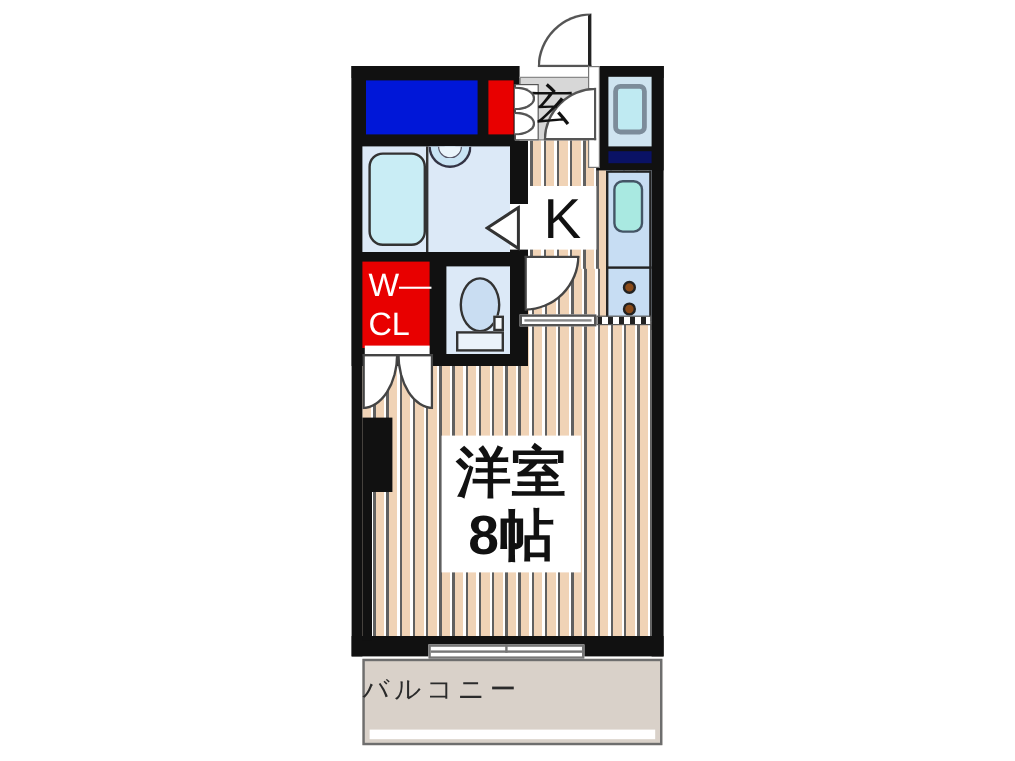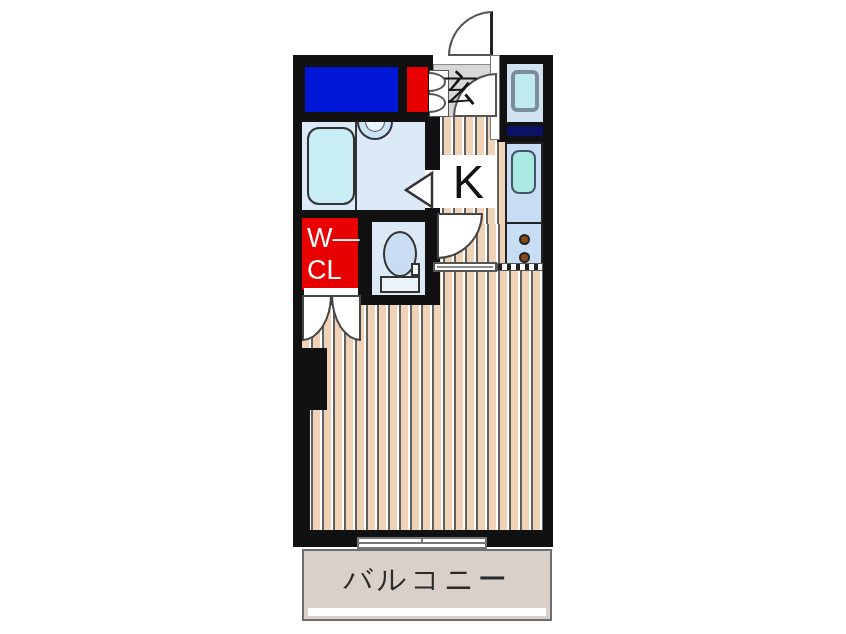--- a/index.html
+++ b/index.html
@@ -93,22 +93,22 @@
   #room-label{left:368px;top:363px;width:116px;height:114px;background:#fff;z-index:5;
               display:flex;flex-direction:column;align-items:center;justify-content:center;
               font-size:46px;font-weight:600;color:#111;line-height:1.15;}
 
   
   #window{left:357px;top:537px;width:130px;height:12px;background:#fff;border:2px solid #777;z-index:5;}
   #window-mid{left:359px;top:542px;width:126px;height:2px;background:#777;z-index:6;}
   #window-tick{left:421px;top:537px;width:2px;height:7px;background:#777;z-index:6;}
   #balcony{left:302px;top:549px;width:250px;height:72px;background:#d9d1c9;border:2px solid #6e6e6e;z-index:2;}
   #balcony-strip{left:308px;top:608px;width:238px;height:8px;background:#fff;z-index:3;}
-  #balcony-label{left:302px;top:560px;width:250px;z-index:4;text-align:center;
-                 font-size:29px;color:#2b2b2b;letter-spacing:4px;}
+  #balcony-label{left:302px;top:560px;width:250px;z-index:4;
+                 font-size:22px;color:#2b2b2b;letter-spacing:4px;}
 </style>
 </head>
 <body>
 
 <div class="canvas">
 
   <div class="abs wood" id="floor-corridor"></div>
   <div class="abs wood" id="floor-room"></div>
 
   <div class="abs wall" id="wall-top"></div>
@@ -163,20 +163,24 @@
   <div class="abs" id="slide-track"></div>
 
   <div class="abs" id="wcl"><span>W―</span><br>
     <span>CL</span>
   </div>
   <div class="abs" id="wcl-gap"></div>
   <div class="abs" id="wcl-fan-left"></div>
   <div class="abs" id="wcl-fan-right"></div>
 
   <div class="abs" id="k-label">K</div>
+  <div class="abs" id="room-label">
+    <span>洋室</span>
+    <span>8帖</span>
+  </div>
 
   <div class="abs" id="window"></div>
   <div class="abs" id="window-mid"></div>
   <div class="abs" id="window-tick"></div>
   <div class="abs" id="balcony"></div>
   <div class="abs" id="balcony-strip"></div>
   <div class="abs" id="balcony-label">バルコニー</div>
 
 </div>
 

